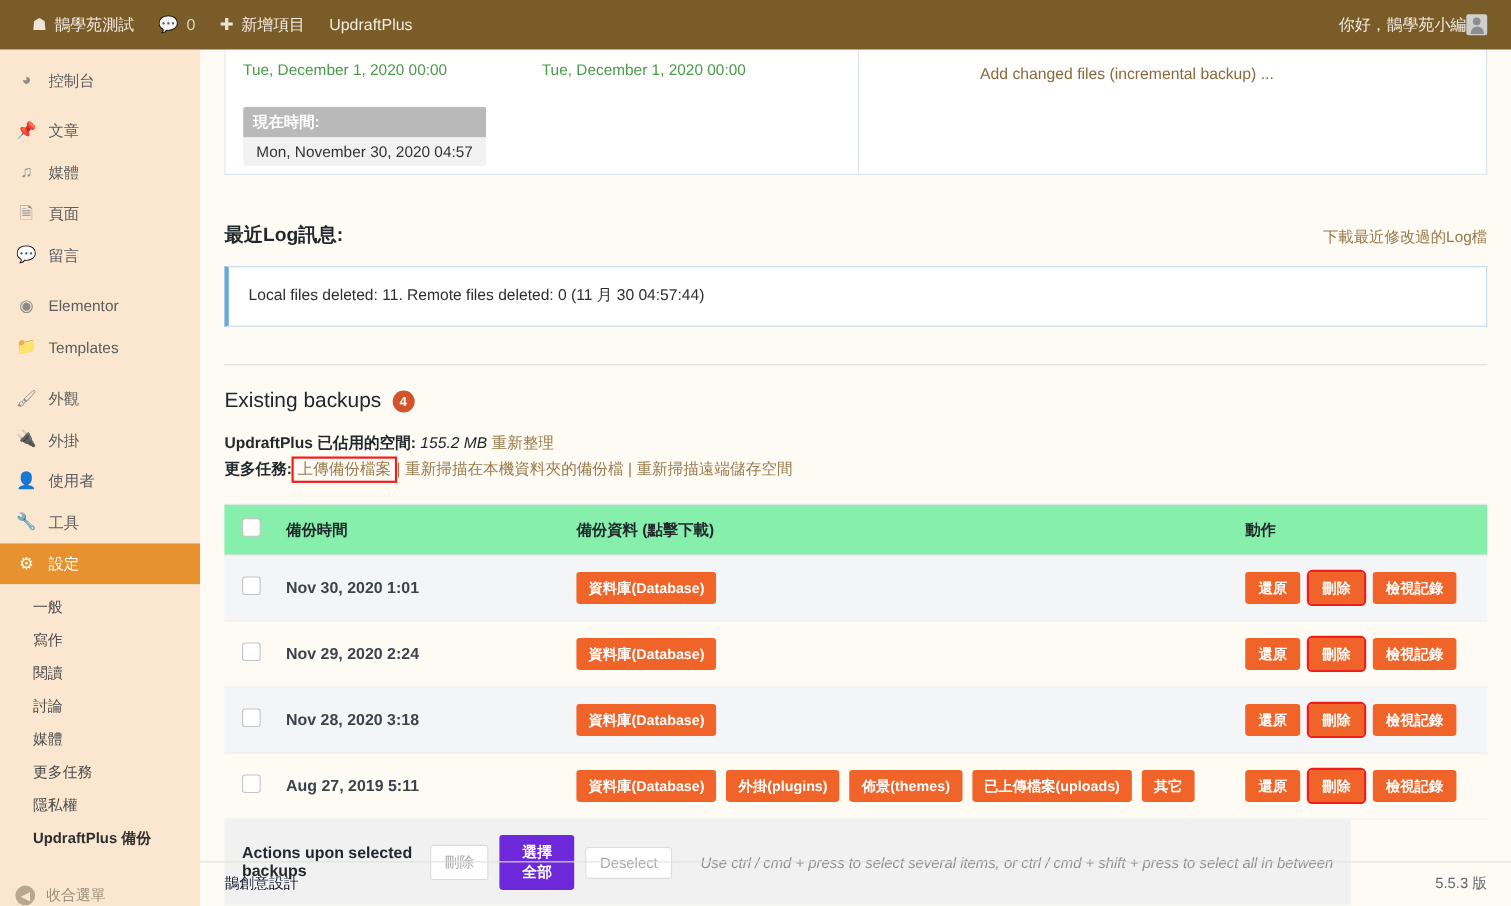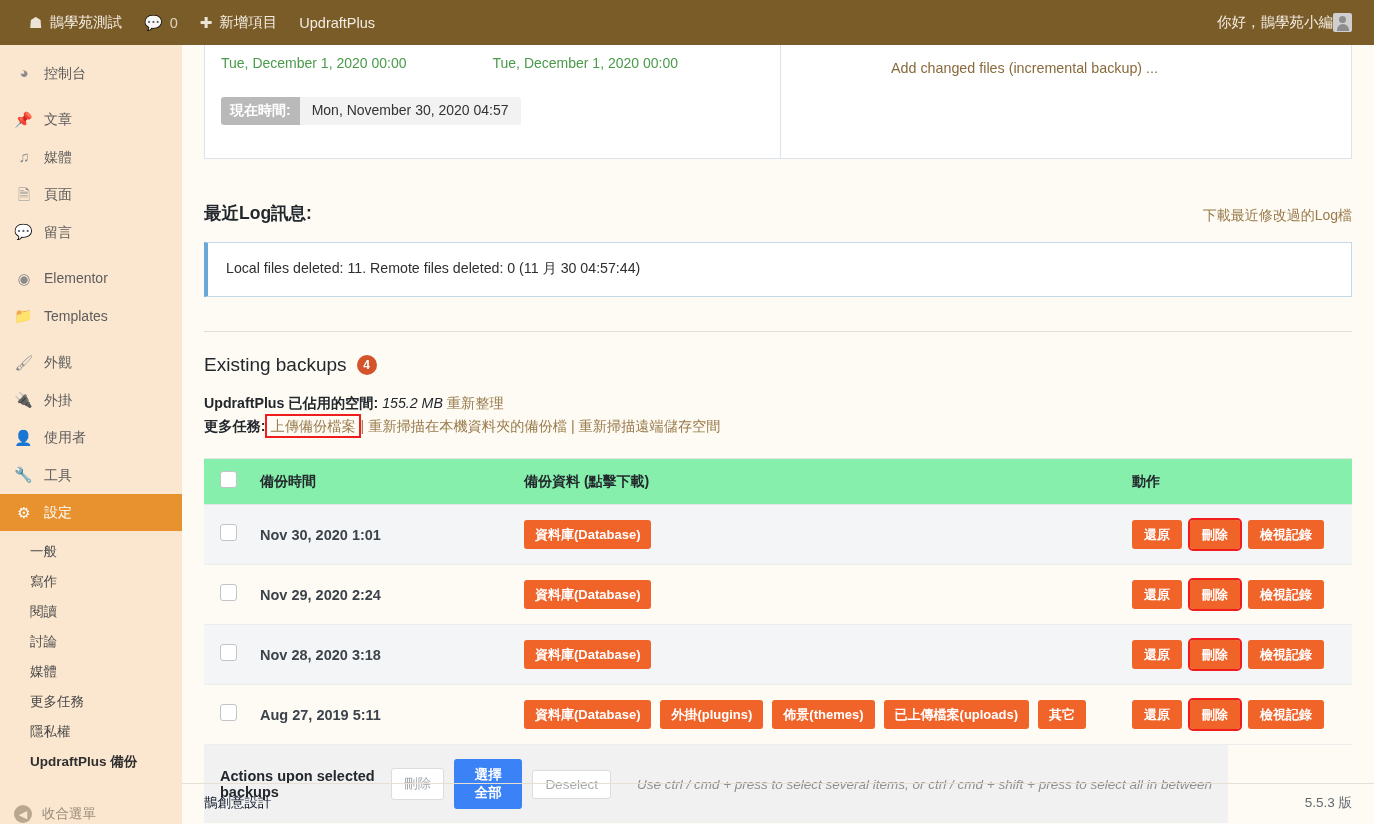--- a/index.html
+++ b/index.html
@@ -113,21 +113,21 @@
     height: 158px;
   }
   .panel-left { width: 576px; border-right: 1px solid #dbe4ec; padding: 44px 16px 0 16px; }
   .panel-right { flex: 1; padding: 44px 16px 0 16px; position: relative; }
 
   .sched-row { display: flex; gap: 86px; color: #4a9a4a; font-size: 14px; padding-top: 10px;}
   .sched-row span { white-space: nowrap; }
 
   .nowtime {
     display: inline-flex; margin-top: 26px;
-    border-radius: 3px; overflow: hidden; font-size: 14px;
+    border-radius: 3px; overflow: hidden; font-size: 14px; flex-direction: column;
   }
   .nowtime .lbl { background: #b9b9b9; color: #fff; padding: 5px 9px; font-weight: bold; }
   .nowtime .val { background: #f2f2f2; color: #333; padding: 5px 12px; }
   .incremental {
     position: absolute; left: 110px; top: 59px;
     color: #8a6a3d; font-size: 14.3px; text-decoration: none;
   }
 
   
   .sec-head {
@@ -203,21 +203,21 @@
     display: flex; align-items: center; gap: 10px;
     padding: 14px 16px; margin-top: 0;
   }
   .actions-bar .ttl { font-weight: bold; font-size: 14.5px; color: #23282d; }
   .btn-ghost {
     background: #fff; color: #a7aaad; font-size: 13.5px;
     border: 1px solid #dcdcde; border-radius: 3px; padding: 6px 12px;
     cursor: pointer; white-space: nowrap;
   }
   .btn-sel {
-    background: #3b82f6; color: #fff; font-weight: bold; font-size: 13.5px;
+    background: #6d28d9; color: #fff; font-weight: bold; font-size: 13.5px;
     border: none; border-radius: 3px; padding: 7px 14px; cursor: pointer;
   }
   .hint { font-style: italic; color: #8f8f8f; font-size: 13.5px; margin-left: 16px; white-space: nowrap; }
 
   
   .footer {
     position: absolute; bottom: 0; left: 182px; width: 1192px;
     border-top: 1px solid #e6e0d4;
     display: flex; align-items: center; justify-content: space-between;
     padding: 10px 22px 12px 22px; font-size: 13.5px;

